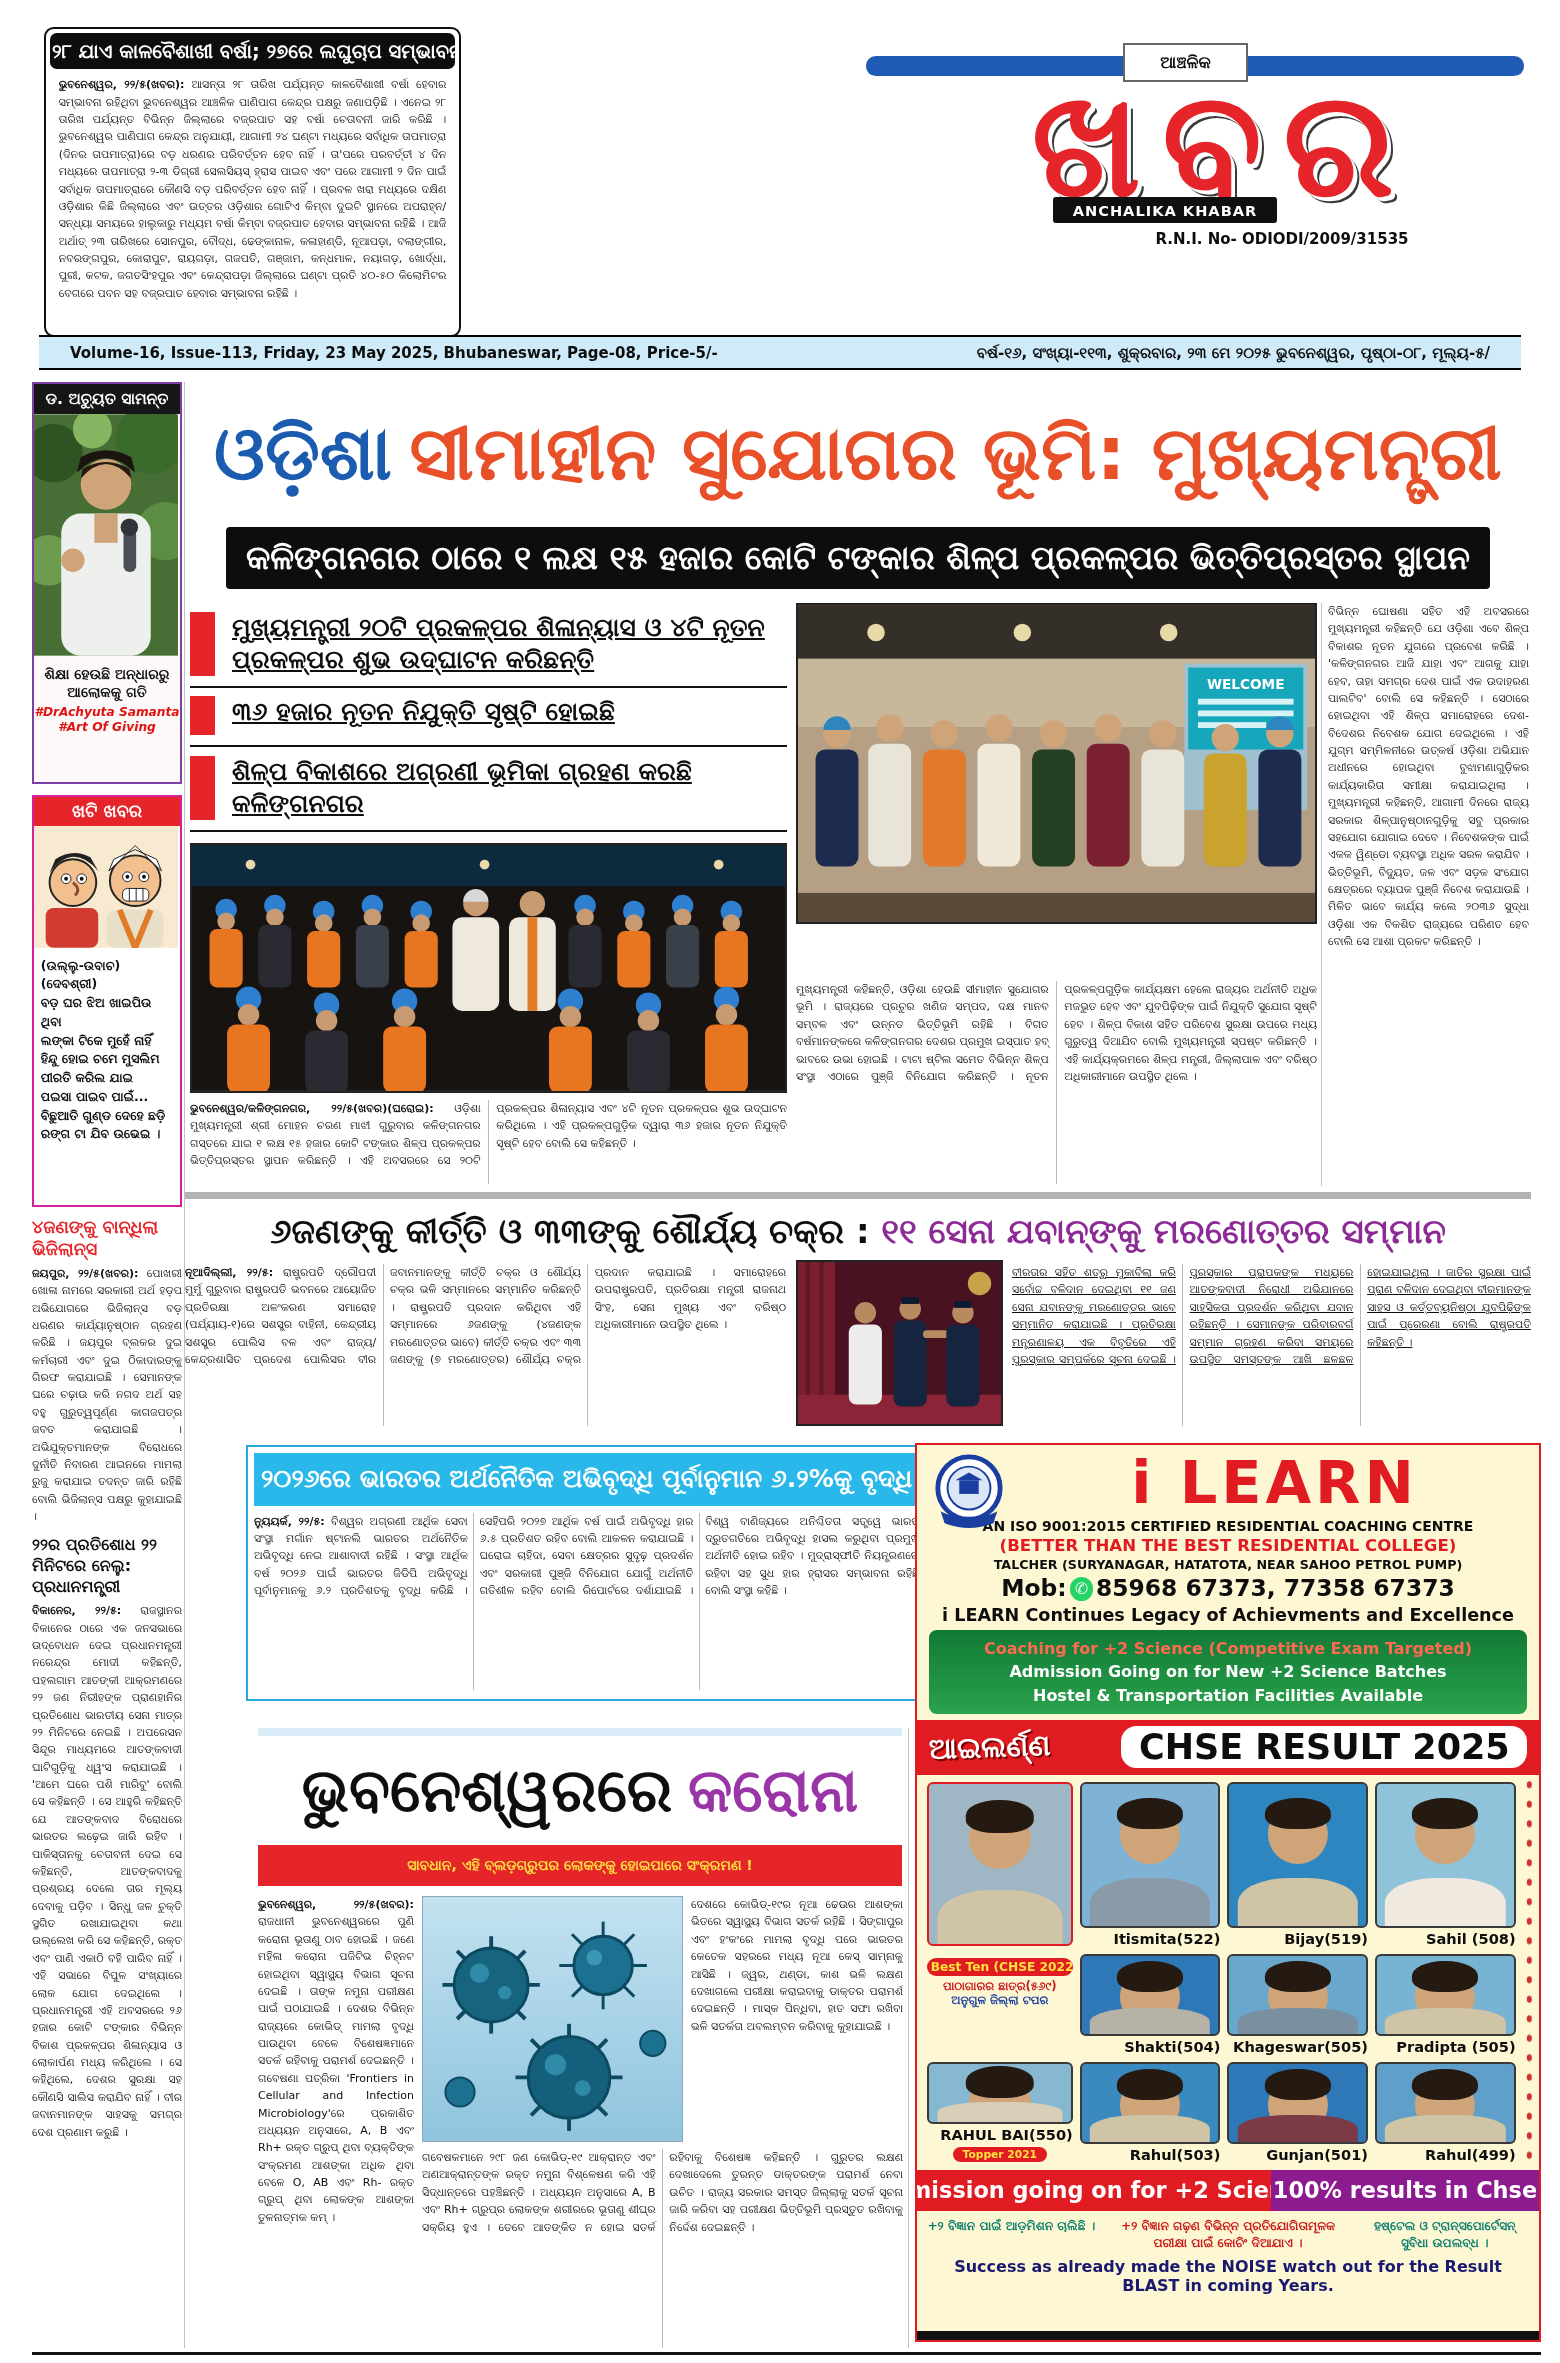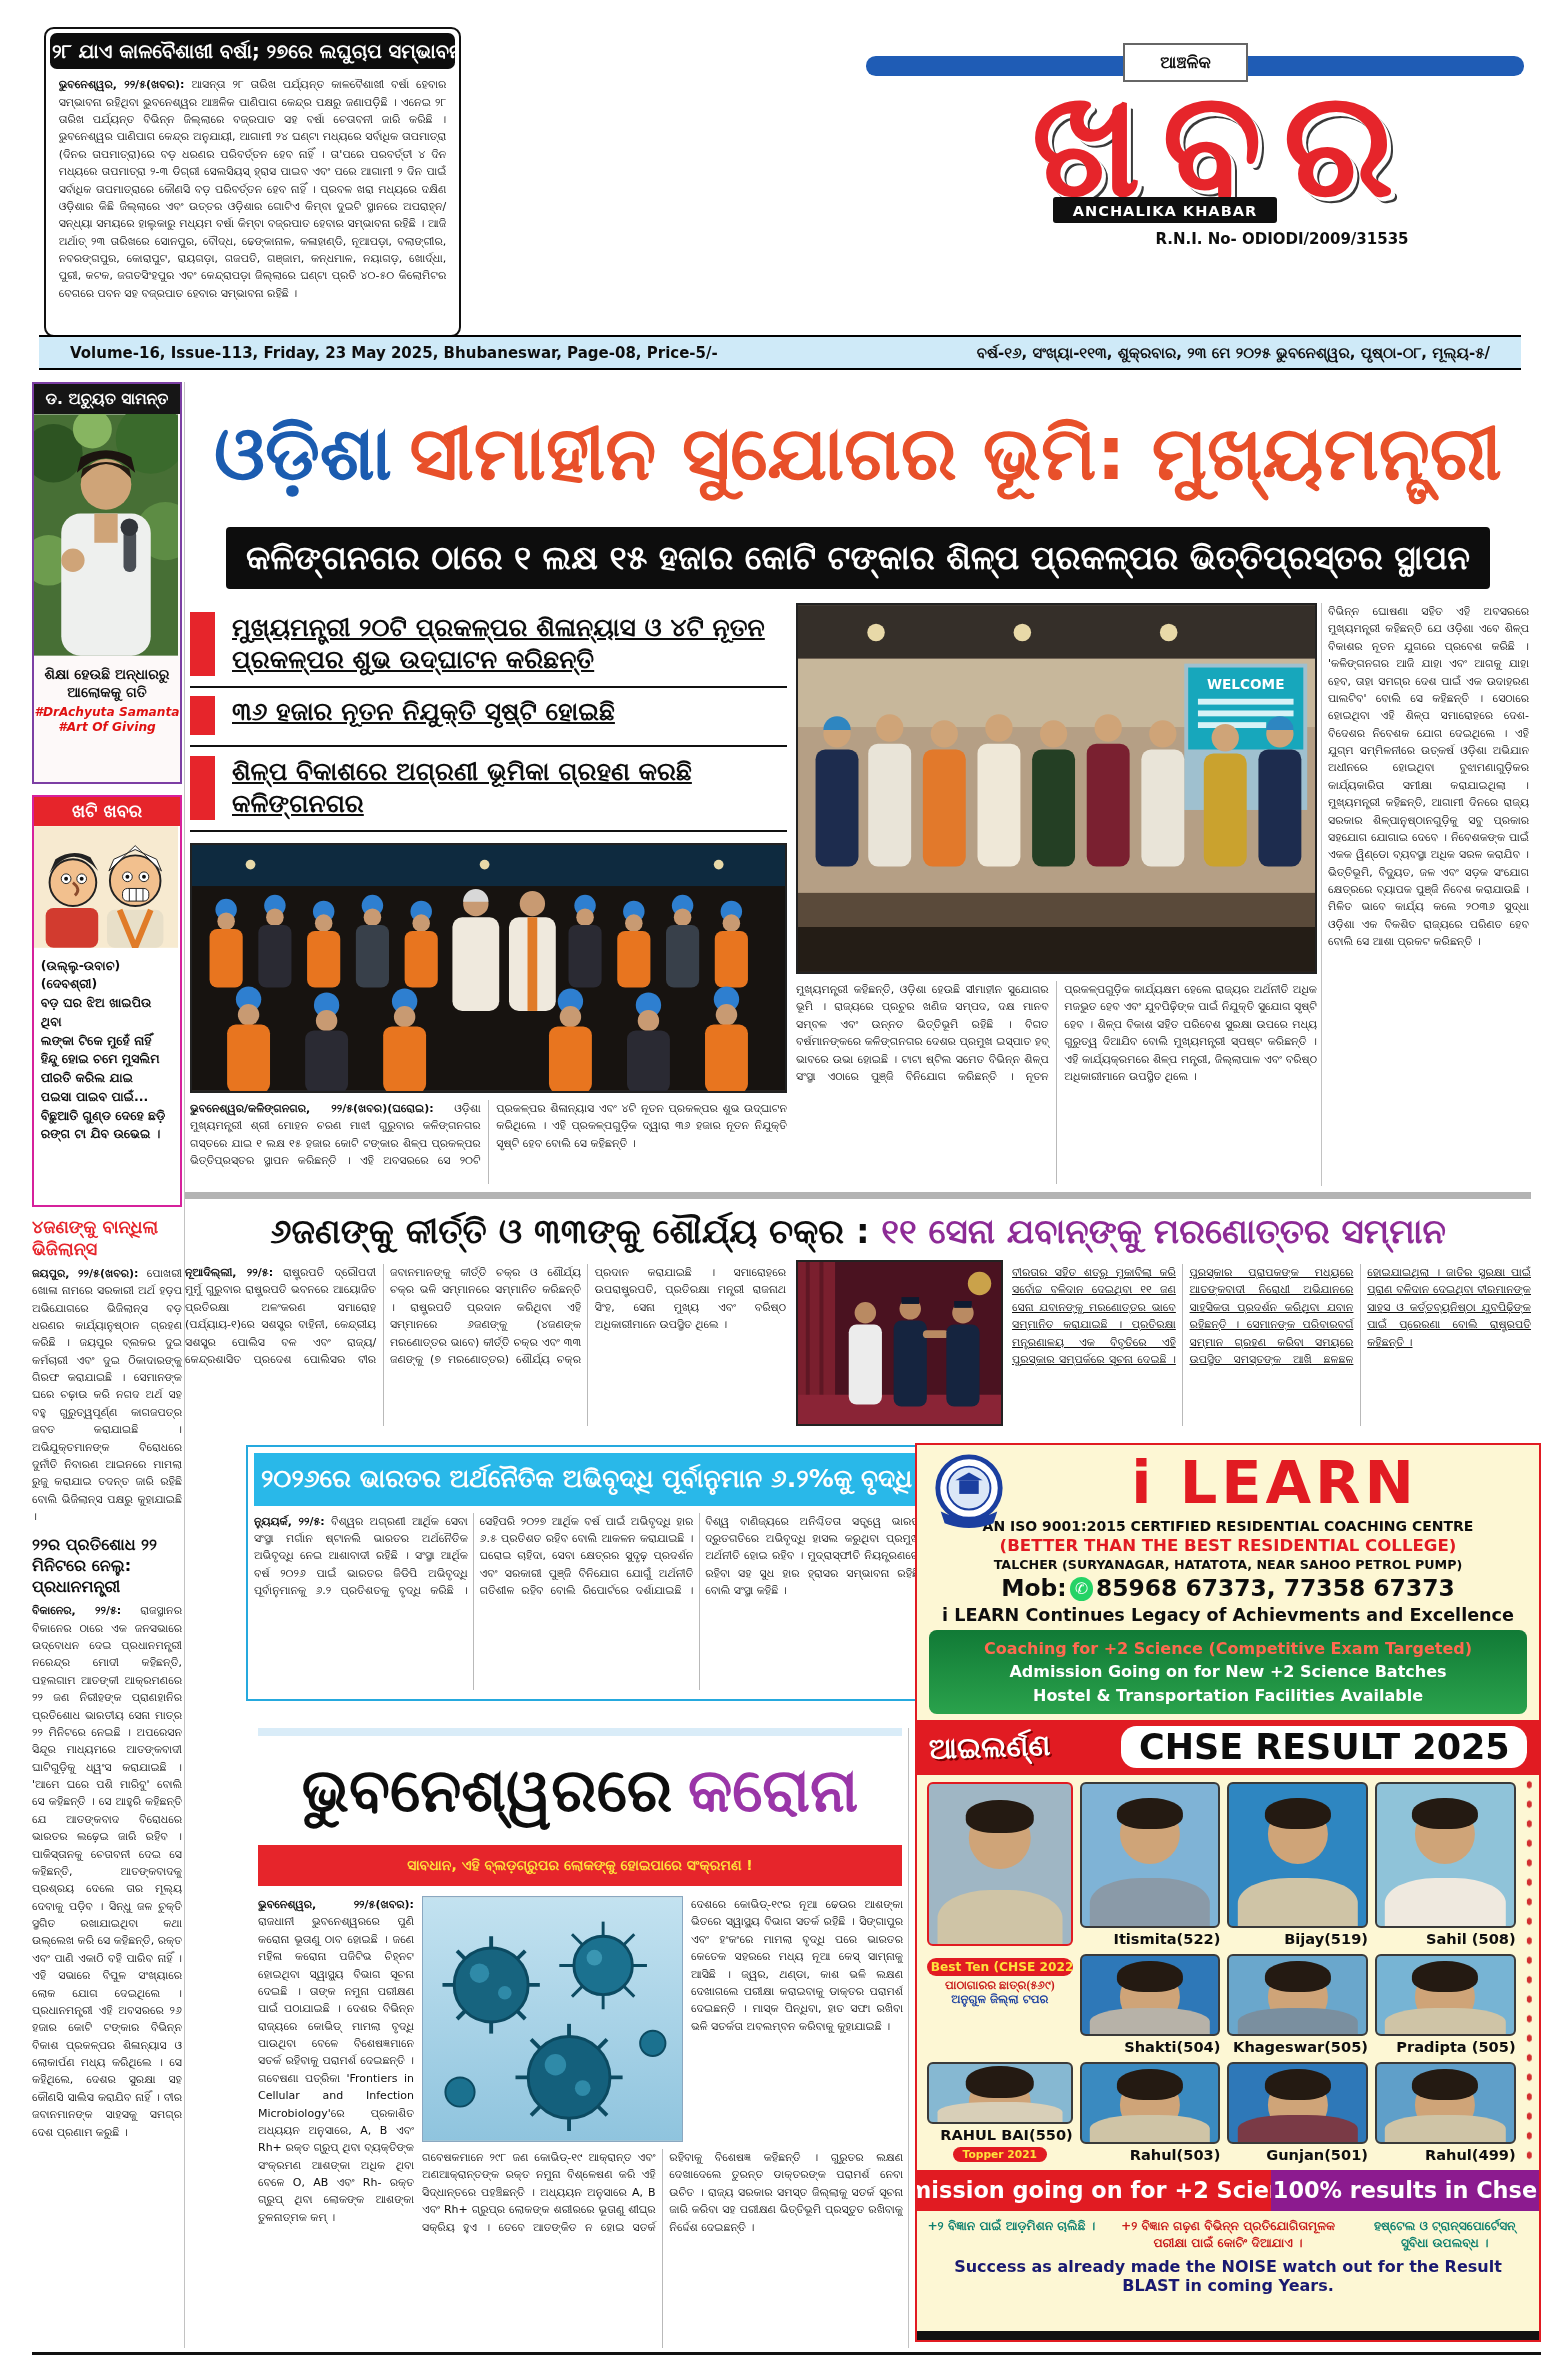--- a/index.html
+++ b/index.html
@@ -126,21 +126,21 @@
   .ph-r1{height:146px;}
   .ph-mid{height:82px;}
   .ph-small{height:62px;}
   .s-head{position:absolute;left:50%;top:14%;width:44%;aspect-ratio:1/1;border-radius:50%;background:#cfa478;transform:translateX(-50%);}
   .s-head::before{content:'';position:absolute;top:-10%;left:-5%;right:-5%;height:52%;border-radius:48% 48% 40% 40%;background:#241a12;}
   .s-torso{position:absolute;bottom:-8%;left:50%;transform:translateX(-50%);width:88%;height:42%;
            border-radius:42% 42% 0 0;background:var(--shirt,#cfc4a6);}
   .stu-name{font-size:14.6px;font-weight:800;text-align:right;margin-top:2px;white-space:nowrap;overflow:hidden;}
   .bestten{text-align:center;padding-top:3.9px;}
   .bt-pill{background:#e11b22;color:#ffe23c;font-size:12.2px;font-weight:800;border-radius:9.8px;padding:2px 3.9px;white-space:nowrap;overflow:hidden;}
-  .bt-l1{color:#c81a1a;font-size:11.7px;font-weight:800;margin-top:2.9px;font-family:Liberation Serif, serif;}
+  .bt-l1{color:#c81a1a;font-size:11.7px;font-weight:800;margin-top:2.9px;}
   .bt-l2{color:#1b3fa0;font-size:11.7px;font-weight:800;}
   .topper-pill{display:inline-block;background:#e11b22;color:#ffe23c;font-size:10.7px;font-weight:800;
                border-radius:8.8px;padding:1px 9.8px;margin-top:1px;}
   .ad-strip{display:flex;height:41px;margin-top:4.9px;}
   .ad-strip .adm{flex:1.32;background:#e11b22;color:#fff;font-size:22.4px;font-weight:800;display:flex;
                  align-items:center;justify-content:center;white-space:nowrap;overflow:hidden;}
   .ad-strip .res{flex:1;background:#8c1b8f;color:#fff;font-size:22.4px;font-weight:800;display:flex;
                  align-items:center;justify-content:center;white-space:nowrap;overflow:hidden;}
   .ad-odia{display:flex;gap:9.8px;padding:6.8px 9.8px 2px;font-size:12.2px;font-weight:800;text-align:center;line-height:1.4;}
   .ad-odia .o1{flex:1;color:#0c7f6e;}
@@ -278,21 +278,21 @@
     <div class="bullet">
       <div class="sq"></div>
       <div class="bt">୩୬ ହଜାର ନୂତନ ନିଯୁକ୍ତି ସୃଷ୍ଟି ହୋଇଛି</div>
     </div>
     <div class="bullet">
       <div class="sq"></div>
       <div class="bt">ଶିଳ୍ପ ବିକାଶରେ ଅଗ୍ରଣୀ ଭୂମିକା ଗ୍ରହଣ କରଛି କଳିଙ୍ଗନଗର</div>
     </div>
   </div>
 
-  <div class="photo-frame" style="left:796px;top:603px;width:521px;height:371px;text-align:right;">
+  <div class="photo-frame" style="left:796px;top:603px;width:521px;height:321px;text-align:right;">
     <svg width="517" height="367" viewBox="0 0 530 376">
       <rect width="530" height="376" fill="#b59f85"></rect>
       <rect width="530" height="55" fill="#352f29"></rect>
       <circle cx="80" cy="28" r="9" fill="#e8d9a8"></circle>
         <circle cx="230" cy="28" r="9" fill="#e8d9a8"></circle>
         <circle cx="380" cy="28" r="9" fill="#e8d9a8"></circle>
       <rect y="55" width="530" height="70" fill="#c7b79b"></rect>
       <rect x="396" y="60" width="126" height="150" fill="#9fc0cf"></rect>
       <rect x="400" y="64" width="118" height="84" fill="#17a7bc"></rect>
       <text x="459" y="86" text-anchor="middle" font-size="14" font-weight="bold" fill="#ffffff">WELCOME</text>

